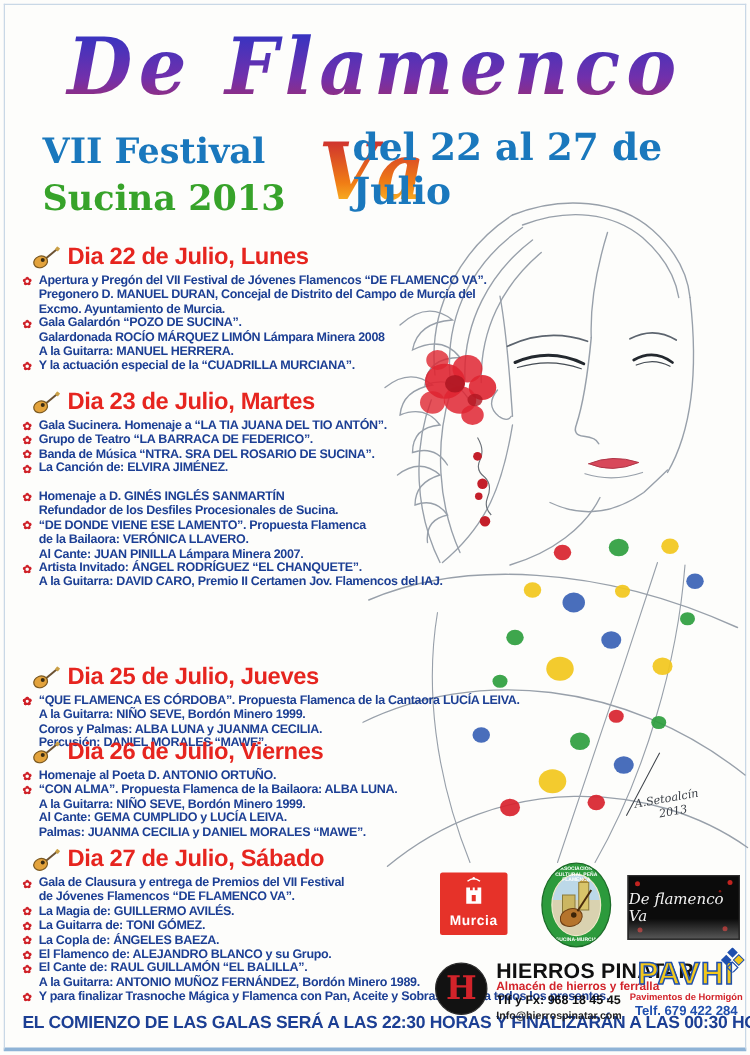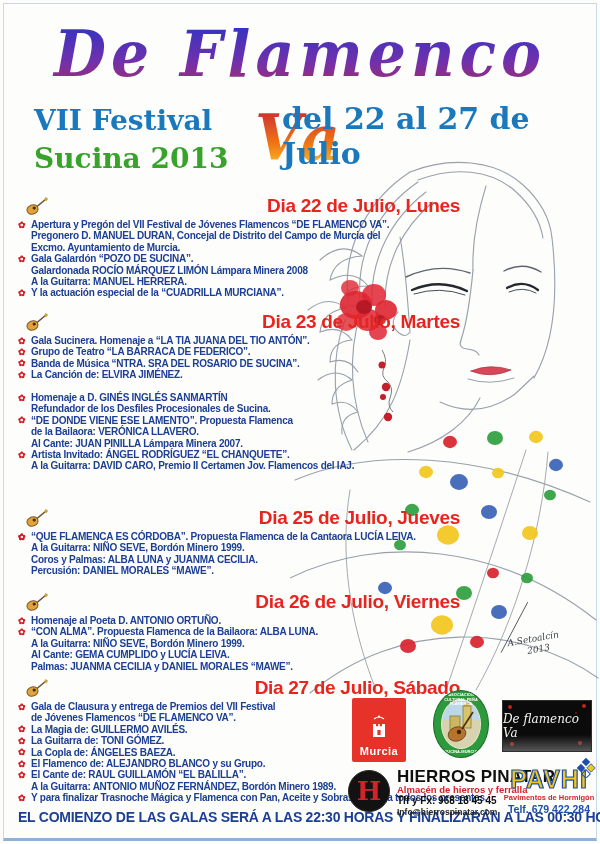--- a/index.html
+++ b/index.html
@@ -24,36 +24,36 @@
     font-weight:bold;font-size:28px;color:#1a78bd;}
   .sub-dates{position:absolute;left:282px;top:101px;font-family:"DejaVu Serif",serif;
     font-weight:bold;font-size:30px;color:#1a78bd;}
   .sub-edition{position:absolute;left:34px;top:142px;font-family:"DejaVu Serif",serif;
     font-weight:bold;font-size:28px;color:#37a32a;}
   
   .program{position:absolute;left:18px;top:0;width:442px;}
   .day{position:absolute;left:0;width:442px;}
   .day-heading{
     display:flex;align-items:center;gap:6px;margin:0 0 4px 8px;
-    color:#e6251f;font-size:19px;font-weight:bold;letter-spacing:-0.3px;line-height:19px;justify-content:space-between;
+    color:#e6251f;font-size:19px;font-weight:bold;letter-spacing:-0.3px;line-height:19px;
   }
   .line{
     position:relative;padding-left:13px;font-size:10px;font-weight:bold;
     color:#1c3f94;line-height:11.4px;letter-spacing:-0.25px;white-space:nowrap;
   }
   .line .bullet{position:absolute;left:0;top:0.5px;color:#cf2027;font-size:9px;line-height:10px;}
   .footer-note{
     position:absolute;left:18px;top:809px;width:442px;text-align:center;
     font-size:14px;font-weight:bold;color:#1c3f94;letter-spacing:-0.25px;white-space:nowrap;
   }
   
   .illustration{position:absolute;left:290px;top:150px;width:310px;height:545px;pointer-events:none;}
   
   .logo-murcia{
-    position:absolute;left:352px;top:698px;width:54px;height:64px;background:#e63229;
+    position:absolute;left:352px;top:698px;width:54px;height:50px;background:#e63229;
     border-radius:2px;display:flex;flex-direction:column;align-items:center;justify-content:flex-end;
     padding-bottom:5px;box-sizing:border-box;
   }
   .murcia-label{color:#fff;font-weight:900;font-size:11px;letter-spacing:0.5px;
     text-shadow:0 0 1px #e63229;}
   .logo-pena{position:absolute;left:433px;top:690px;width:54px;height:66px;}
   .pena-outer{width:100%;height:100%;border-radius:50%;background:#2c9a3c;border:1px solid #1c6b28;
     position:relative;overflow:hidden;display:flex;align-items:center;justify-content:center;}
   .pena-inner{width:38px;height:48px;border-radius:50%;background:#ded7b8;border:1px solid #efe9c9;
     overflow:hidden;display:flex;align-items:center;justify-content:center;}
@@ -225,21 +225,21 @@
     </div>
     <div class="day" style="top: 392px;">
       <div class="line first"><span class="bullet">✿</span><span>Homenaje a D. GINÉS INGLÉS SANMARTÍN</span></div>
       <div class="line cont"><span>Refundador de los Desfiles Procesionales de Sucina.</span></div>
       <div class="line first"><span class="bullet">✿</span><span>“DE DONDE VIENE ESE LAMENTO”. Propuesta Flamenca</span></div>
       <div class="line cont"><span>de la Bailaora: VERÓNICA LLAVERO.</span></div>
       <div class="line cont"><span>Al Cante: JUAN PINILLA Lámpara Minera 2007.</span></div>
       <div class="line first"><span class="bullet">✿</span><span>Artista Invitado: ÁNGEL RODRÍGUEZ “EL CHANQUETE”.</span></div>
       <div class="line cont"><span>A la Guitarra: DAVID CARO, Premio II Certamen Jov. Flamencos del IAJ.</span></div>
     </div>
-    <div class="day" style="top: 508px;">
+    <div class="day" style="top: 532px;">
       <div class="day-heading">
         <svg width="22" height="18" viewBox="0 0 22 18">
           <line x1="8" y1="12" x2="20" y2="2" stroke="#6b5233" stroke-width="1.6"></line>
           <rect x="18.6" y="0.6" width="3" height="3" fill="#caa046" transform="rotate(38 20 2)"></rect>
           <ellipse cx="6.5" cy="12.5" rx="5.6" ry="4.6" fill="#e3a33c" stroke="#7c5a22" stroke-width="1" transform="rotate(-20 6.5 12.5)"></ellipse>
           <circle cx="8.2" cy="11" r="1.6" fill="#3a2c14"></circle>
         </svg>
         <span>Dia 25 de Julio, Jueves</span>
       </div>
       <div class="line first"><span class="bullet">✿</span></div>

